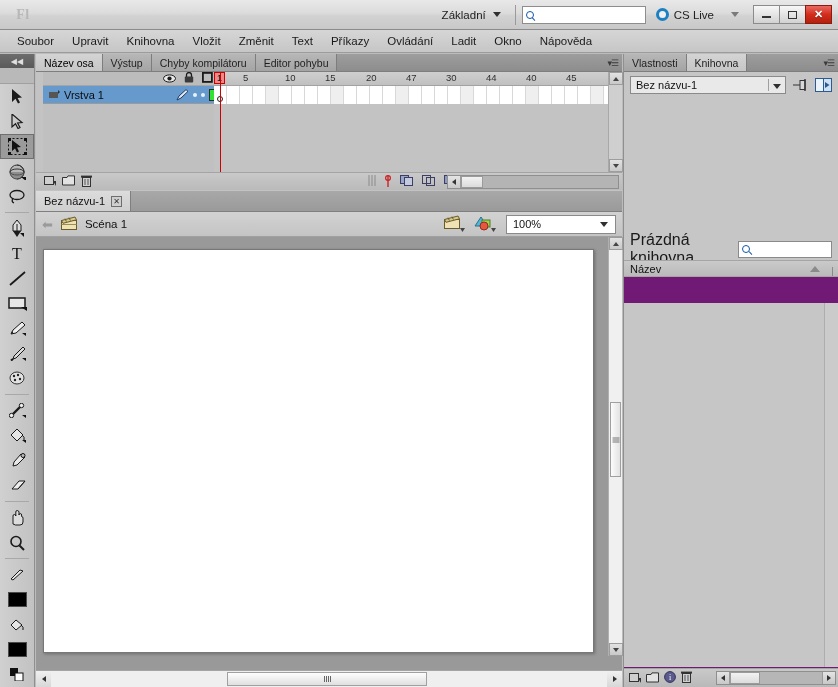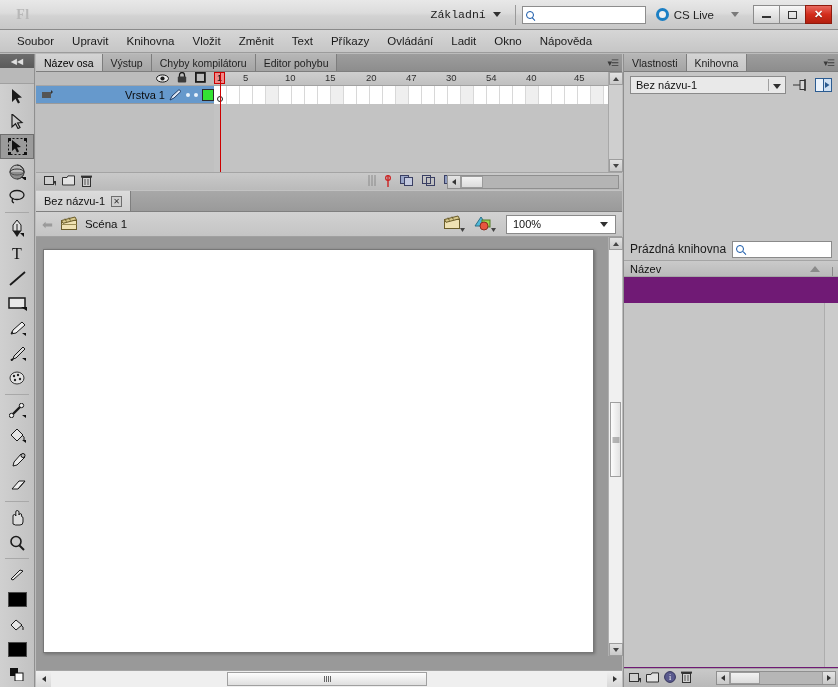--- a/index.html
+++ b/index.html
@@ -21,21 +21,21 @@
   }
   .fl-logo {
     width:26px; height:18px; margin-left:10px;
     color:#b8b8b8; font-size:14px; font-weight:bold; letter-spacing:.5px;
     font-family:"Liberation Serif", serif;
     display:flex; align-items:center; justify-content:center;
   }
   .title-spacer { flex:1; }
   .workspace-menu {
     display:flex; align-items:center; gap:7px; padding:2px 8px 2px 10px;
-    font-size:11.5px; color:#1c1c1c; cursor:default;font-family:Liberation Mono, monospace;
+    font-size:11.5px; color:#1c1c1c; cursor:default;
   }
   .caret-dn {
     width:0;height:0;border-left:4px solid transparent;border-right:4px solid transparent;
     border-top:5px solid #303030;
   }
   .vsep { width:1px; height:20px; background:#9a9a9a; margin:0 6px; }
   .search-box {
     width:124px; height:18px; background:#fff; border:1px solid #8d8d8d;
     display:flex; align-items:center; padding-left:3px; position:relative;
   }
@@ -110,21 +110,21 @@
   }
   .tl-tab {
     padding:0 8px; display:flex; align-items:center; font-size:10.5px; color:#1e1e1e;
     border-right:1px solid #7d7d7d; background:linear-gradient(to bottom,#b7b7b7,#a4a4a4);
     cursor:default;
   }
   .tl-tab.active { background:linear-gradient(to bottom,#d4d4d4,#c6c6c6); color:#000; font-weight:normal; }
   .panel-menu-ic { position:absolute; right:4px; top:4px; color:#3a3a3a; font-size:9px; letter-spacing:-1px;}
   .tl-body { position:relative; height:100px; background:#c3c3c3; }
 
-  .layer-head { position:absolute; left:0; top:0; width:178px; height:100px; background:#c0c0c0;text-align:right; }
+  .layer-head { position:absolute; left:7px; top:0; width:178px; height:100px; background:#c0c0c0; }
   .lh-icons {
     height:14px; display:flex; align-items:center; padding-left:120px; gap:8px;
     background:#bcbcbc; border-bottom:1px solid #a6a6a6;
   }
   .layer-row {
     height:18px; background:#6699cc; display:flex; align-items:center;
     border-bottom:1px solid #9a9a9a; color:#0b0b0b; font-size:11px; padding-left:6px; gap:4px;
   }
   .layer-row .lname { flex:1; }
   .dot { width:4px;height:4px;border-radius:50%;background:#eaf3fb; }
@@ -252,21 +252,21 @@
   .rp-tab.active{ background:linear-gradient(to bottom,#d4d4d4,#c6c6c6); }
   .rp-row1 { height:26px; display:flex; align-items:center; gap:6px; padding:0 6px; background:#c6c6c6;}
   .doc-sel { flex:1; height:18px; background:#e9e9e9; border:1px solid #8a8a8a;
     display:flex; align-items:center; padding-left:5px; font-size:11px; color:#111; position:relative;}
   .doc-sel .sep{ position:absolute; right:16px; top:2px; bottom:2px; width:1px; background:#a0a0a0;}
   .doc-sel .caret-dn{ position:absolute; right:4px; top:7px; }
   .mini-ic { width:17px;height:17px; display:flex;align-items:center;justify-content:center; }
 
   .rp-blank { height:140px; background:#c6c6c6; }
   .rp-searchrow { height:22px; display:flex; align-items:center; padding:0 6px; gap:6px; background:#c6c6c6;}
-  .rp-empty-lbl { font-size:12px; color:#1a1a1a; }
+  .rp-empty-lbl { font-size:16px; color:#1a1a1a; }
   .rp-search { flex:1; height:17px; background:#fff; border:1px solid #8a8a8a; display:flex; align-items:center; padding-left:3px;}
   .rp-colhdr { height:17px; background:linear-gradient(to bottom,#cacaca,#bababa);
     border-top:1px solid #a5a5a5; border-bottom:1px solid #a5a5a5;
     display:flex; align-items:center; padding-left:6px; font-size:11px; color:#111; position:relative;}
   .sort-tri { position:absolute; right:18px; top:5px;
     width:0;height:0;border-left:5px solid transparent;border-right:5px solid transparent;border-bottom:6px solid #8a8a8a;}
   .rp-list { position:absolute; left:0; right:0; top:249px; bottom:20px; background:#c6c6c6;
     border-right:1px solid #b0b0b0;}
   .rp-list-v { position:absolute; right:0; top:249px; bottom:20px; width:14px; background:#cbcbcb;
     border-left:1px solid #adadad; }
@@ -529,23 +529,23 @@
         </div>
       </div>
 
       <div class="ruler">
         <span class="rtick" style="left:29px;">5</span>
         <span class="rtick" style="left:71px;">10</span>
         <span class="rtick" style="left:111px;">15</span>
         <span class="rtick" style="left:152px;">20</span>
         <span class="rtick" style="left:192px;">47</span>
         <span class="rtick" style="left:232px;">30</span>
-        <span class="rtick" style="left:272px;">54</span>
+        <span class="rtick" style="left:272px;">44</span>
         <span class="rtick" style="left:312px;">40</span>
-        <span class="rtick" style="left:360px;">45</span>
+        <span class="rtick" style="left:352px;">45</span>
       </div>
 
       <div class="frames">
         <div class="fgrid" id="fgrid">
             <div class="fcell" style="left: 0px;"></div>
             <div class="fcell" style="left: 13px;"></div>
             <div class="fcell" style="left: 26px;"></div>
             <div class="fcell" style="left: 39px;"></div>
             <div class="fcell fifth" style="left: 52px;"></div>
             <div class="fcell" style="left: 65px;"></div>

